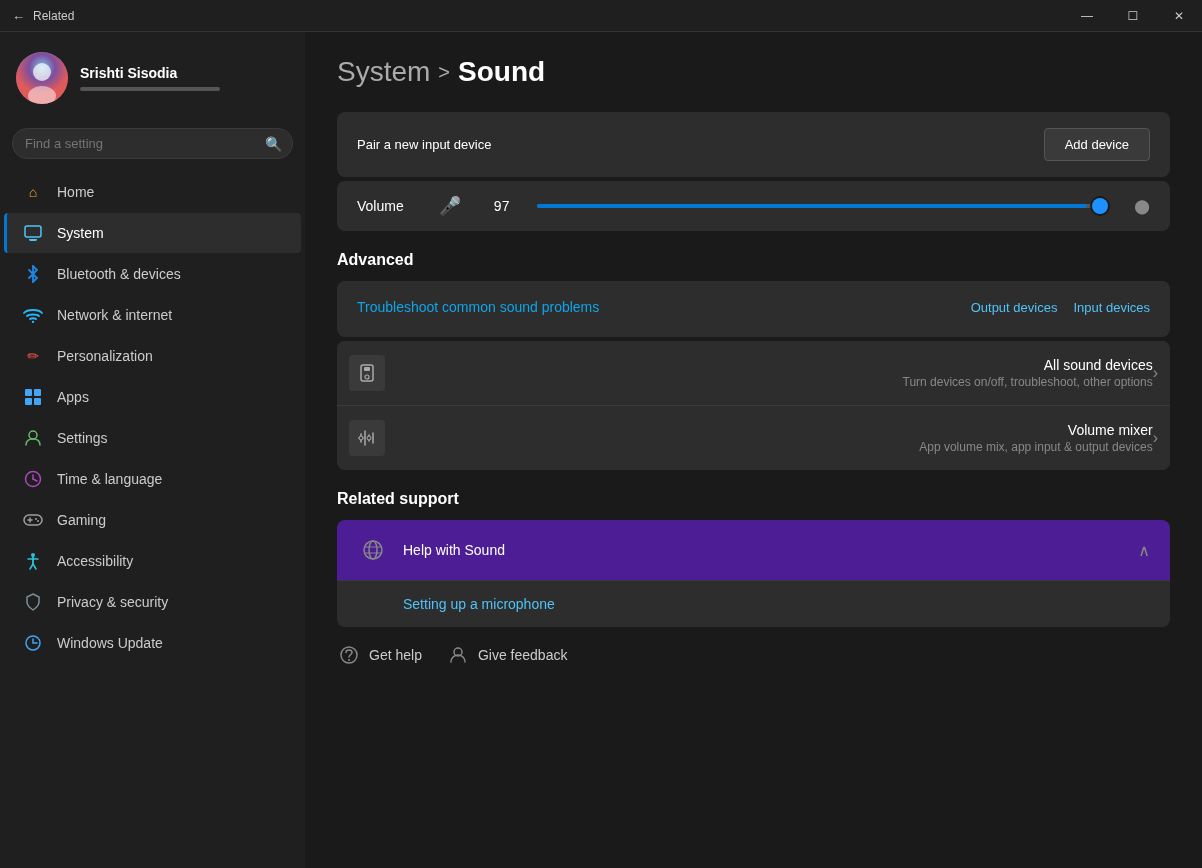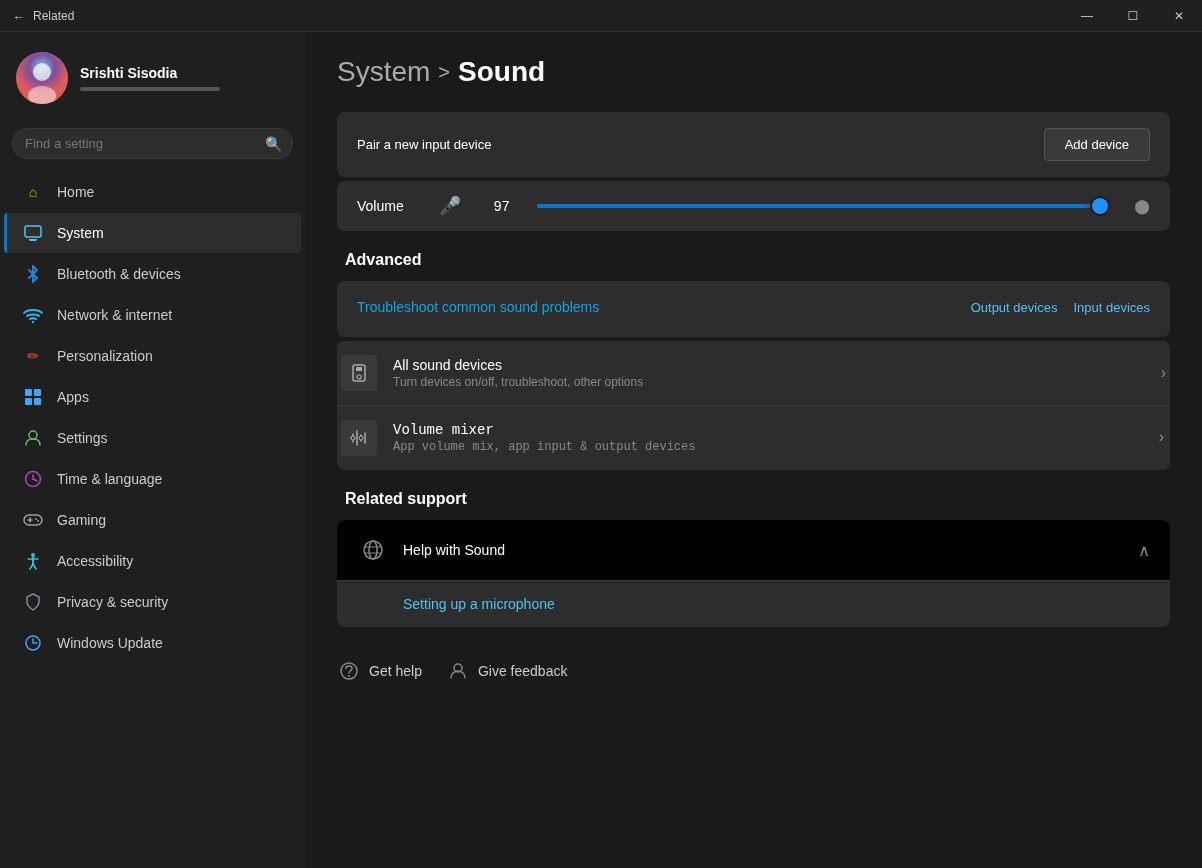--- a/index.html
+++ b/index.html
@@ -260,21 +260,21 @@
       right: -4px;
       transform: translateY(-50%);
       box-shadow: 0 0 0 2px #1a1a1a;
     }
 
     
     .section-title {
       font-size: 16px;
       font-weight: 600;
       color: #fff;
-      margin: 20px 8px 12px;
+      margin: 20px 0 12px;
     }
 
     
     .troubleshoot-row {
       display: flex;
       align-items: center;
       padding: 18px 20px;
       background: #2d2d2d;
       border-radius: 8px;
       margin-bottom: 4px;
@@ -290,26 +290,27 @@
       color: #4fc3f7;
       font-size: 13px;
       cursor: pointer;
       margin-left: 16px;
     }
 
     
     .list-row {
       display: flex;
       align-items: center;
-      padding: 14px 4px;
+      padding: 14px 12px;
       background: #2d2d2d;
       border-bottom: 1px solid #3a3a3a;
       cursor: pointer;
-    }
-    .list-row:last-child { border-bottom: none; font-family: Liberation Mono, monospace; }
+      text-align: right;
+    }
+    .list-row:last-child { border-bottom: none; }
     .list-row-icon {
       width: 36px;
       height: 36px;
       border-radius: 4px;
       background: #3a3a3a;
       display: flex;
       align-items: center;
       justify-content: center;
       margin-right: 16px;
       font-size: 18px;
@@ -349,21 +350,21 @@
     .external-link-icon {
       color: #ccc;
       font-size: 16px;
     }
 
     
     .help-row {
       display: flex;
       align-items: center;
       padding: 14px 20px;
-      background: #000000;
+      background: #4c1d95;
       border-radius: 8px 8px 0 0;
       border-bottom: 1px solid #3a3a3a;
       cursor: pointer;
     }
     .help-row-icon {
       width: 32px;
       height: 32px;
       display: flex;
       align-items: center;
       justify-content: center;
@@ -386,21 +387,21 @@
     .help-sub-link {
       color: #4fc3f7;
       font-size: 14px;
       cursor: pointer;
     }
 
     
     .bottom-links {
       display: flex;
       gap: 24px;
-      margin-top: 32px;
+      margin-top: 16px;
       padding-bottom: 8px;
     }
     .bottom-link-item {
       display: flex;
       align-items: center;
       gap: 8px;
       color: #ccc;
       font-size: 14px;
       cursor: pointer;
     }

